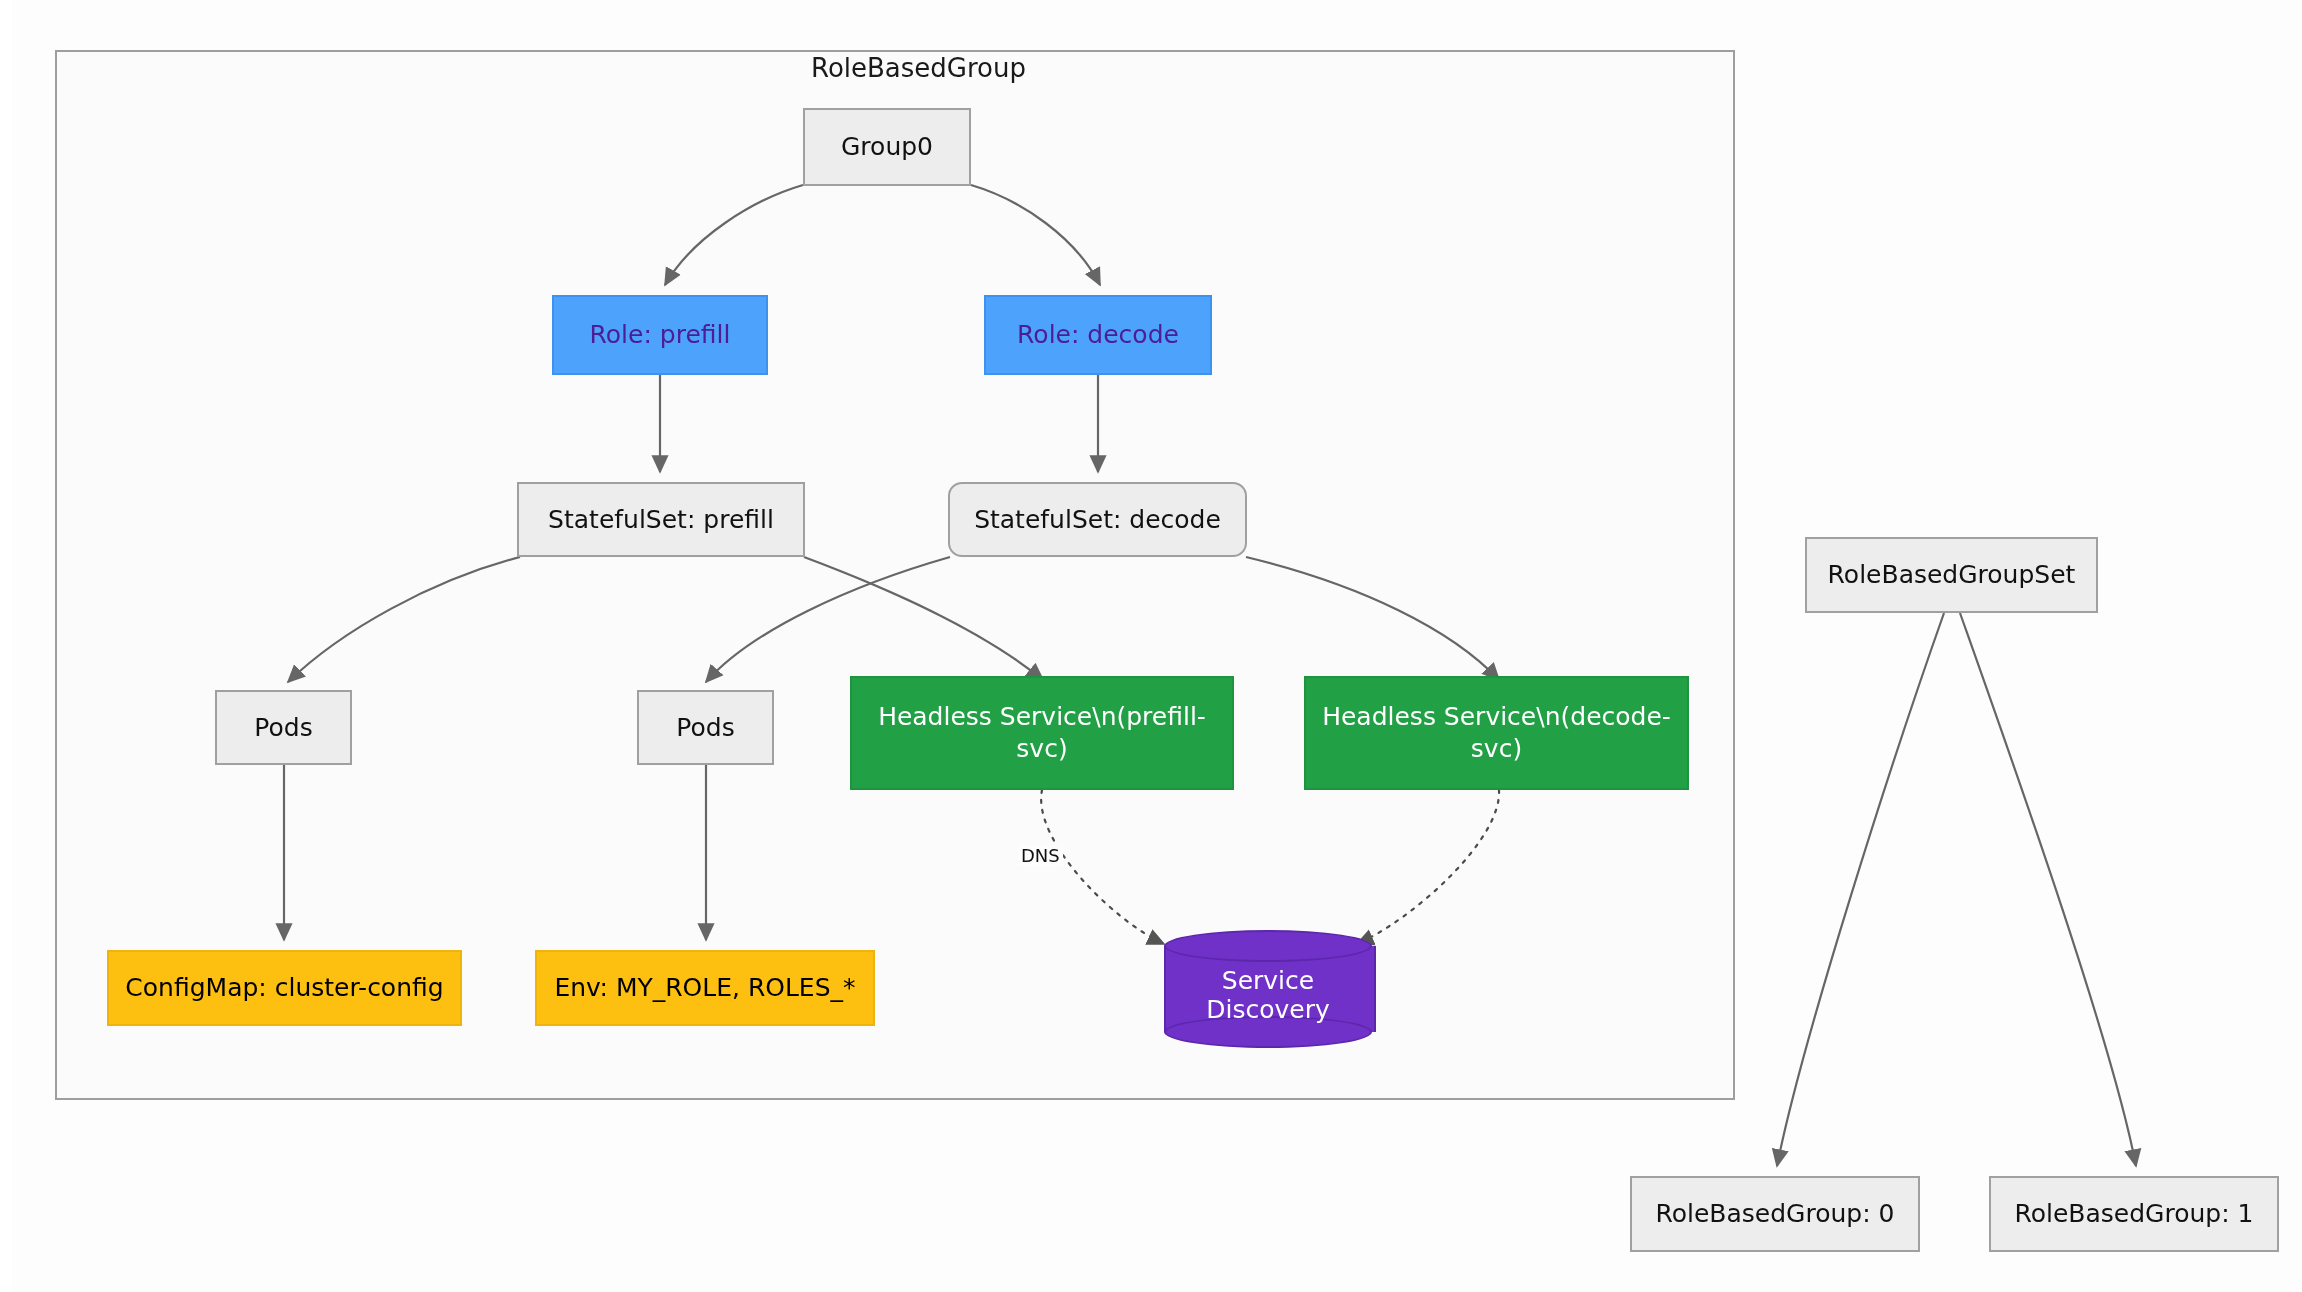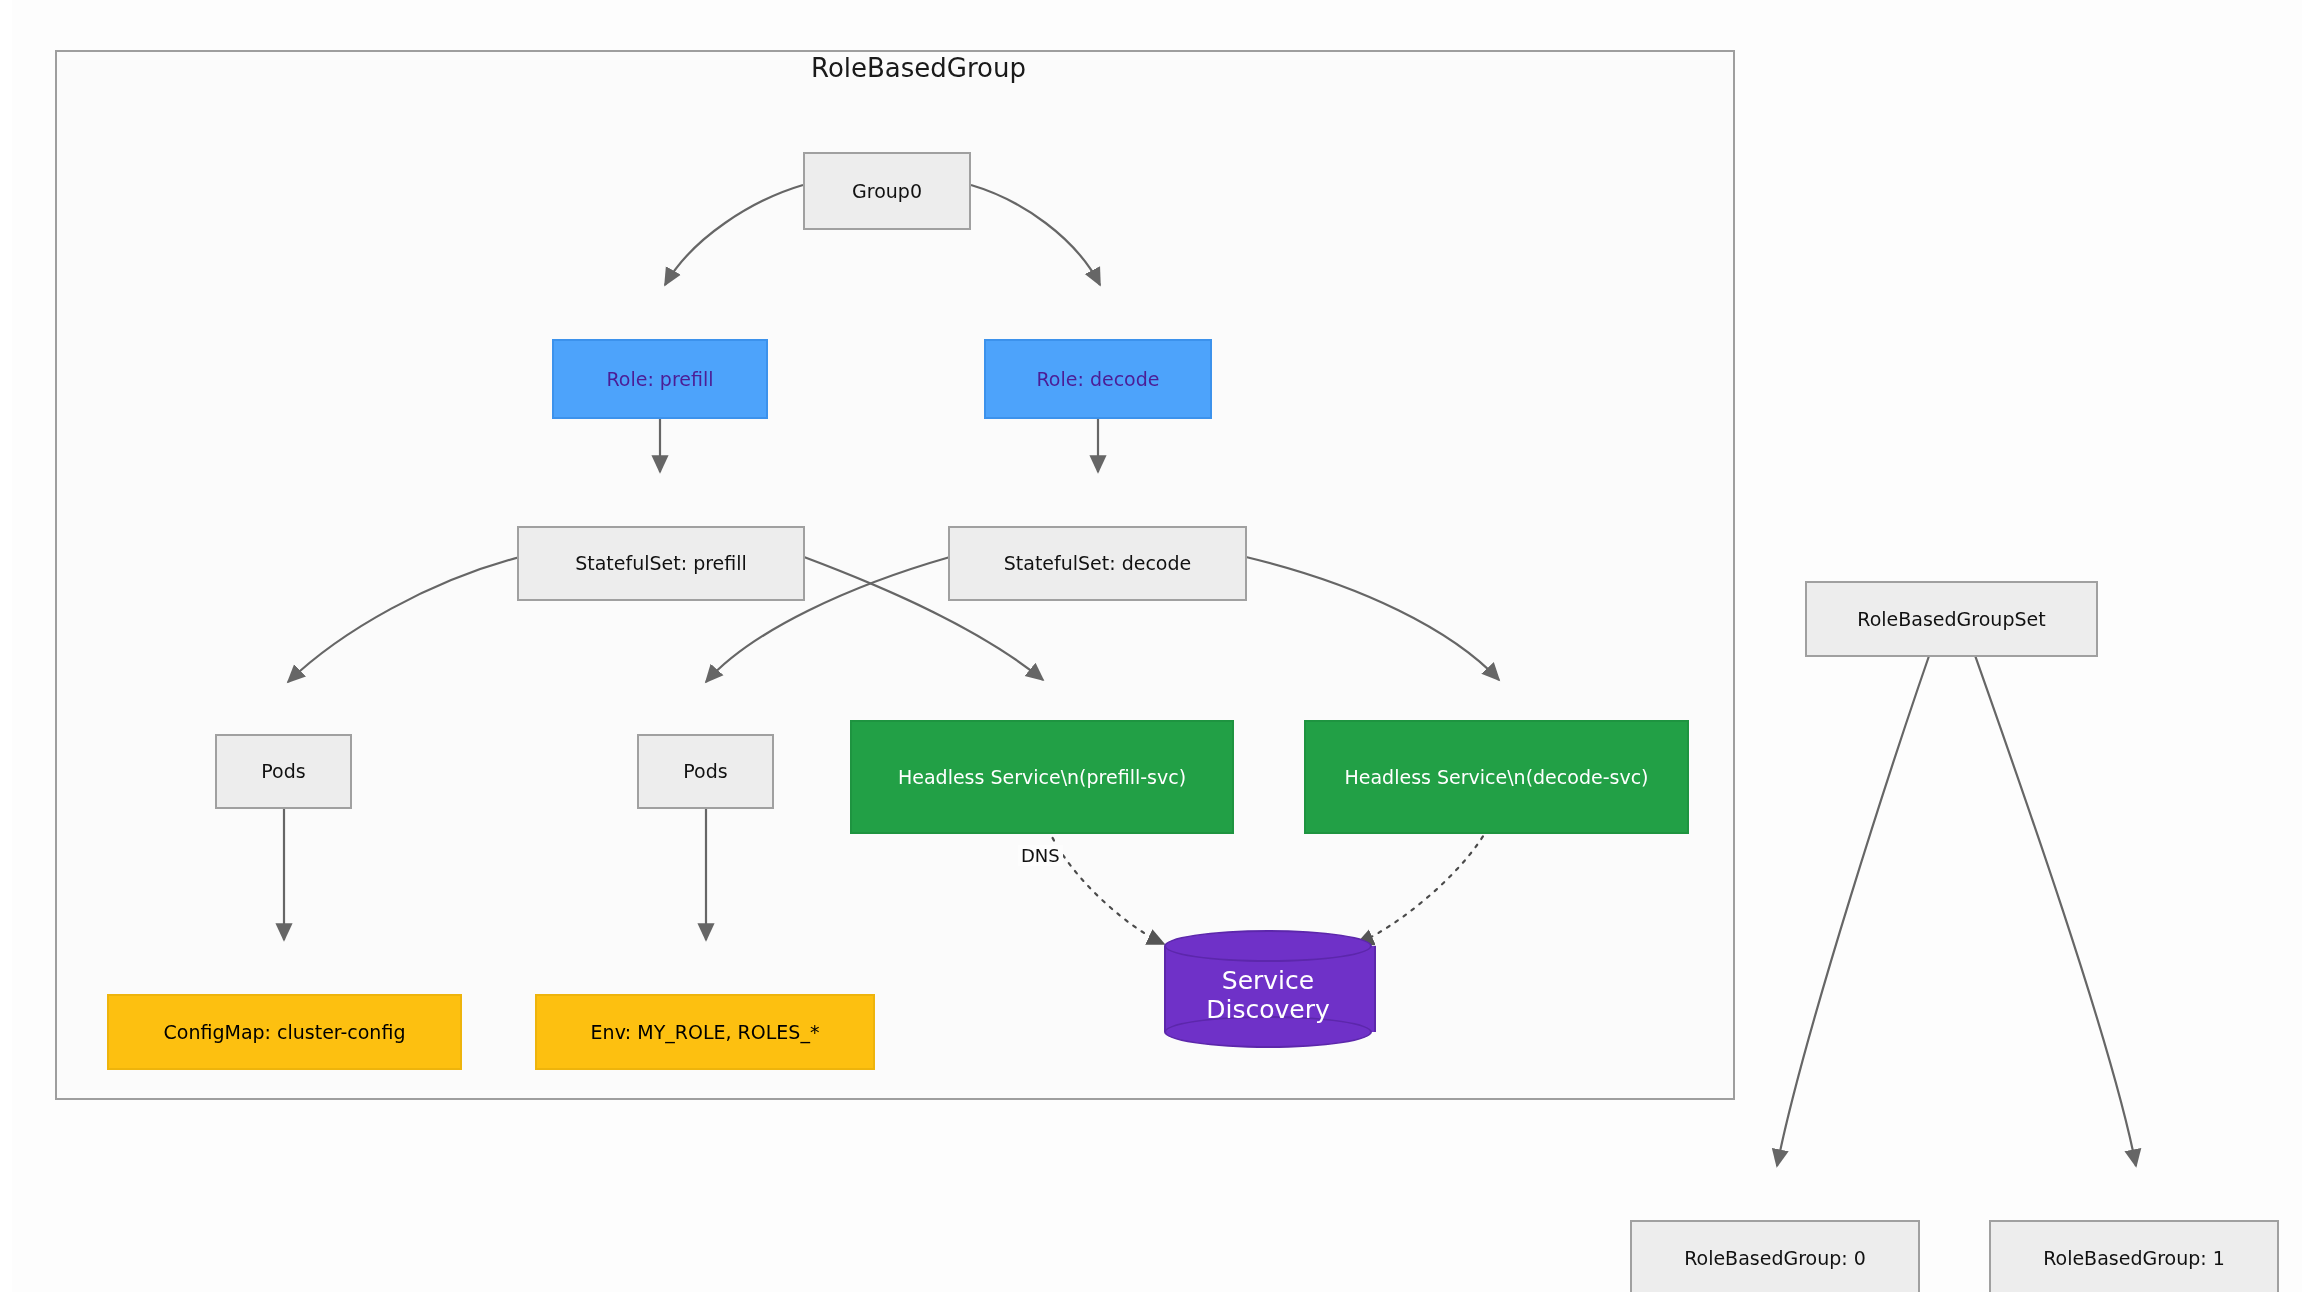--- a/index.html
+++ b/index.html
@@ -43,23 +43,22 @@
     padding: 0 6px;
   }
   .node {
     position: absolute;
     box-sizing: border-box;
     display: flex;
     align-items: center;
     justify-content: center;
     text-align: center;
     line-height: 1.28;
-    font-size: 19px;
+    font-size: 25px;
     padding: 2px 10px;
-    margin-top: 44px;
   }
   .node.grey {
     background: #ededed;
     border: 2px solid #a0a0a0;
     color: #111111;
   }
   .node.blue {
     background: #4da3fb;
     border: 2px solid #3c92ec;
     color: #4c1d95;
@@ -178,21 +177,21 @@
   <div class="edge-label" style="left:1006px; top:845px;">DNS</div>
 
   <div class="node grey" style="left:791px; top:108px; width:168px; height:78px;">Group0</div>
 
   <div class="node blue" style="left:540px; top:295px; width:216px; height:80px;">Role: prefill</div>
 
   <div class="node blue" style="left:972px; top:295px; width:228px; height:80px;">Role: decode</div>
 
   <div class="node grey" style="left:505px; top:482px; width:288px; height:75px;">StatefulSet: prefill</div>
 
-  <div class="node grey" style="left:936px; top:482px; width:299px; height:75px;">StatefulSet: decode</div>
+  <div class="node grey" style="left:936px; top:482px; width:299px; height:75px;border-radius:14px;">StatefulSet: decode</div>
 
   <div class="node grey" style="left:203px; top:690px; width:137px; height:75px;">Pods</div>
 
   <div class="node grey" style="left:625px; top:690px; width:137px; height:75px;">Pods</div>
 
   <div class="node green" style="left:838px; top:676px; width:384px; height:114px;">Headless Service\n(prefill-svc)</div>
 
   <div class="node green" style="left:1292px; top:676px; width:385px; height:114px;">Headless Service\n(decode-svc)</div>
 
   <div class="node yellow" style="left:95px; top:950px; width:355px; height:76px;">ConfigMap: cluster-config</div>

